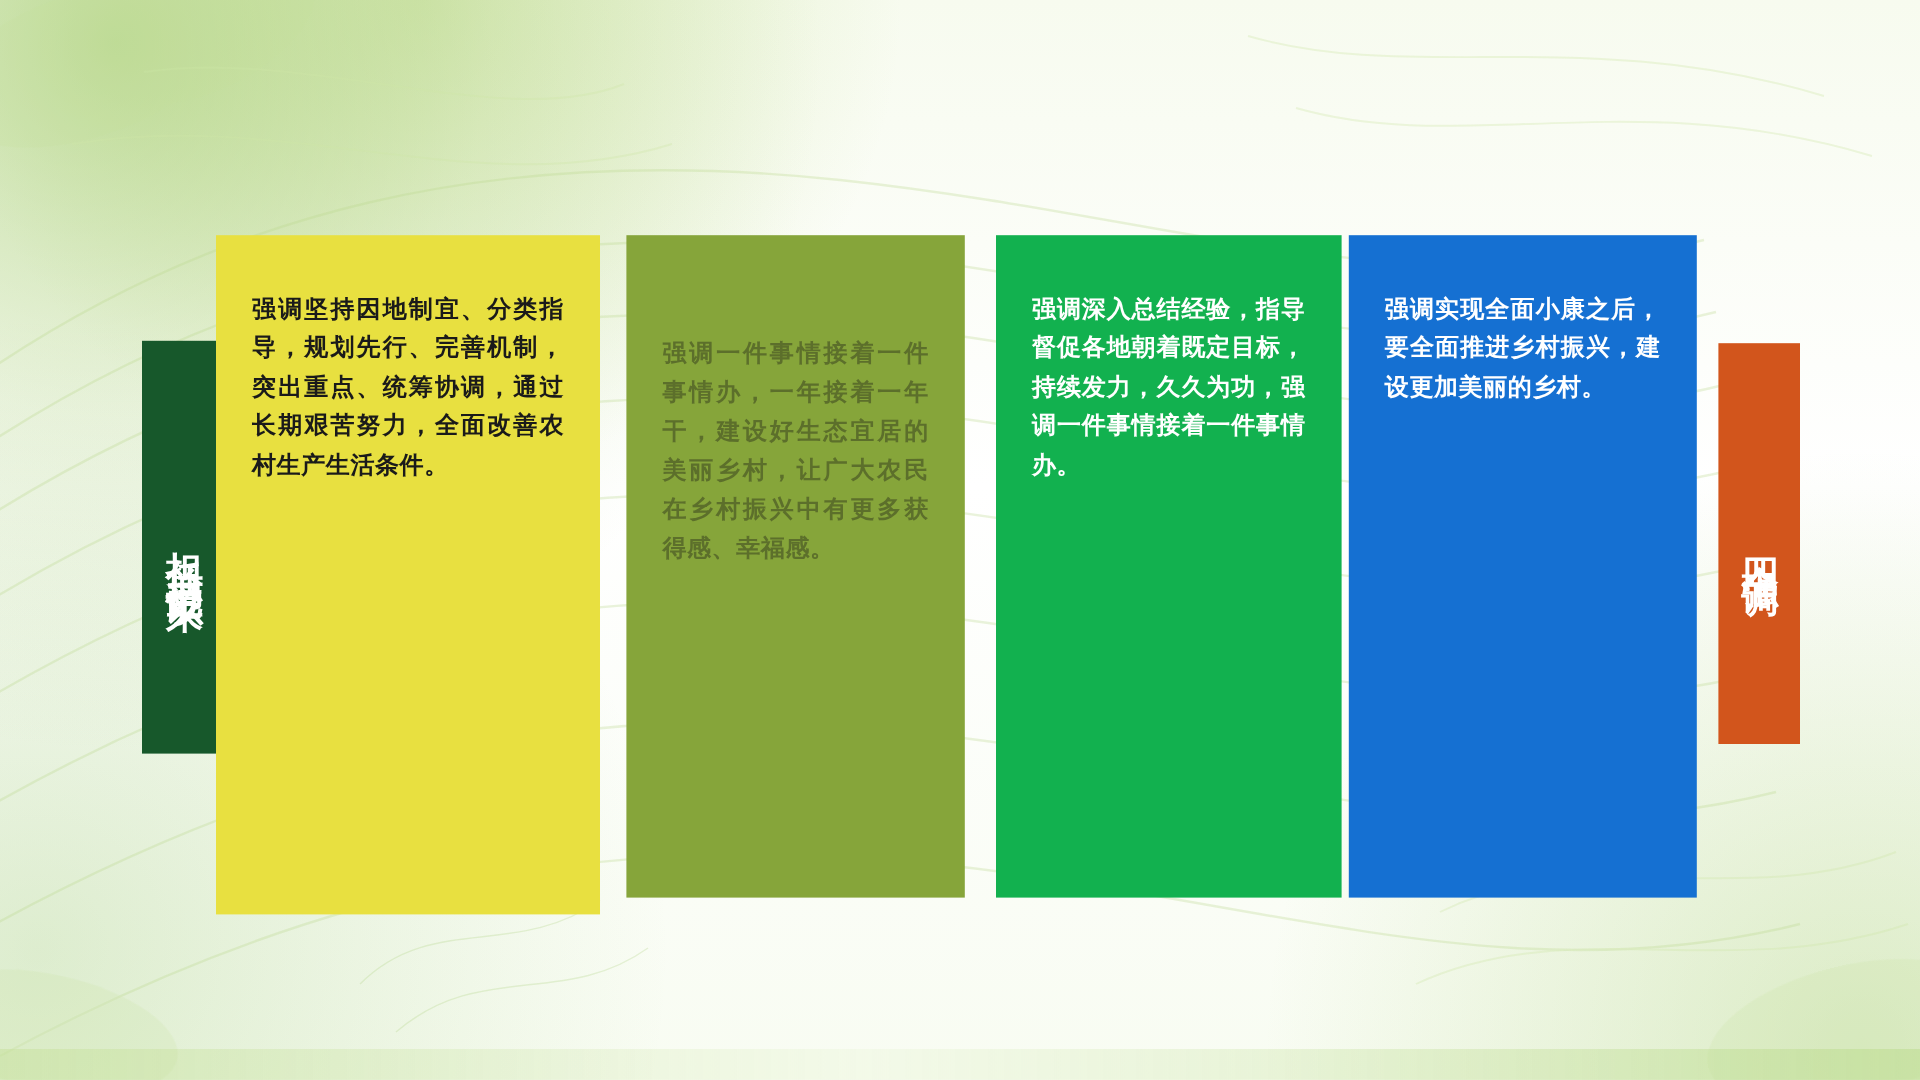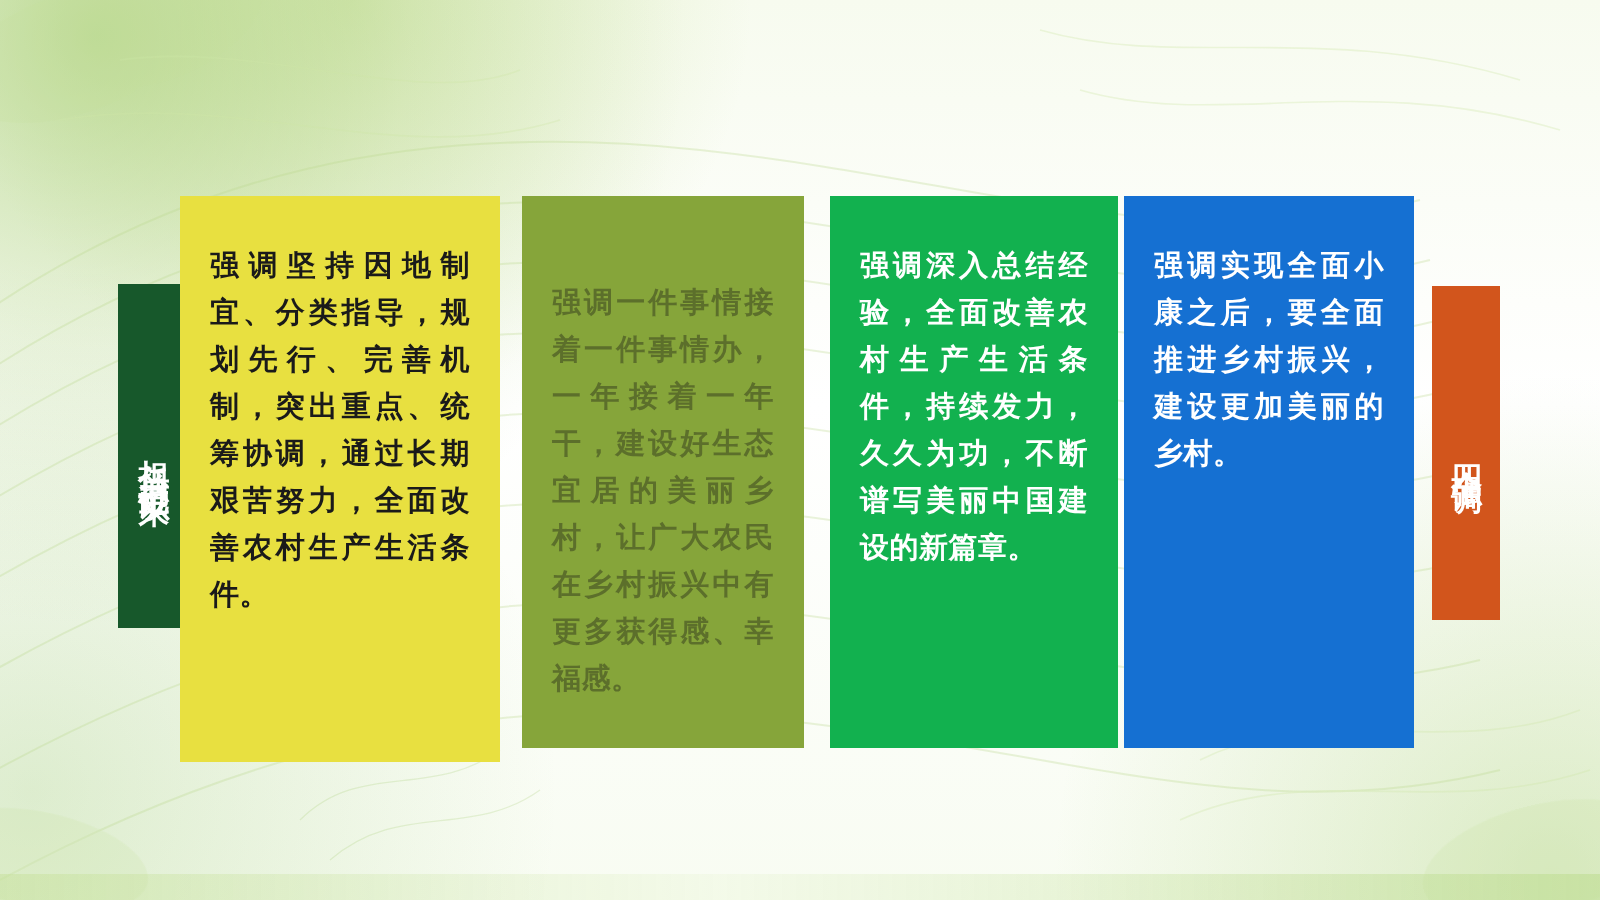--- a/index.html
+++ b/index.html
@@ -72,21 +72,21 @@
   }
 
   .col {
     position: absolute;
     top: 0;
     box-sizing: border-box;
     padding: 46px 30px 20px 30px;
   }
   .col .col-text {
     font-weight: 700;
-    font-size: 29px;
+    font-size: 20px;
     line-height: 1.62;
     letter-spacing: 0.5px;
     text-align: justify;
     text-align-last: left;
   }
 
   .col-1 { left: 62px;  width: 320px; height: 566px; background: #e8e040; }
   .col-1 .col-text { color: #1a1a1a; }
 
   .col-2 { left: 404px; width: 282px; height: 552px; background: #86a53a; }
@@ -184,21 +184,21 @@
 
     <div class="col col-1">
       <div class="col-text">强调坚持因地制宜、分类指导，规划先行、完善机制，突出重点、统筹协调，通过长期艰苦努力，全面改善农村生产生活条件。</div>
     </div>
 
     <div class="col col-2">
       <div class="col-text">强调一件事情接着一件事情办，一年接着一年干，建设好生态宜居的美丽乡村，让广大农民在乡村振兴中有更多获得感、幸福感。</div>
     </div>
 
     <div class="col col-3">
-      <div class="col-text">强调深入总结经验，全面改善农村生产生活条件，持续发力，久久为功，不断谱写美丽中国建设的新篇章。</div>
+      <div class="col-text">强调深入总结经验，指导督促各地朝着既定目标，持续发力，久久为功，强调一件事情接着一件事情办。</div>
     </div>
 
     <div class="col col-4">
       <div class="col-text">强调实现全面小康之后，要全面推进乡村振兴，建设更加美丽的乡村。</div>
     </div>
 
     <div class="side-label label-right">
       <span class="txt">四个强调</span>
     </div>
 

